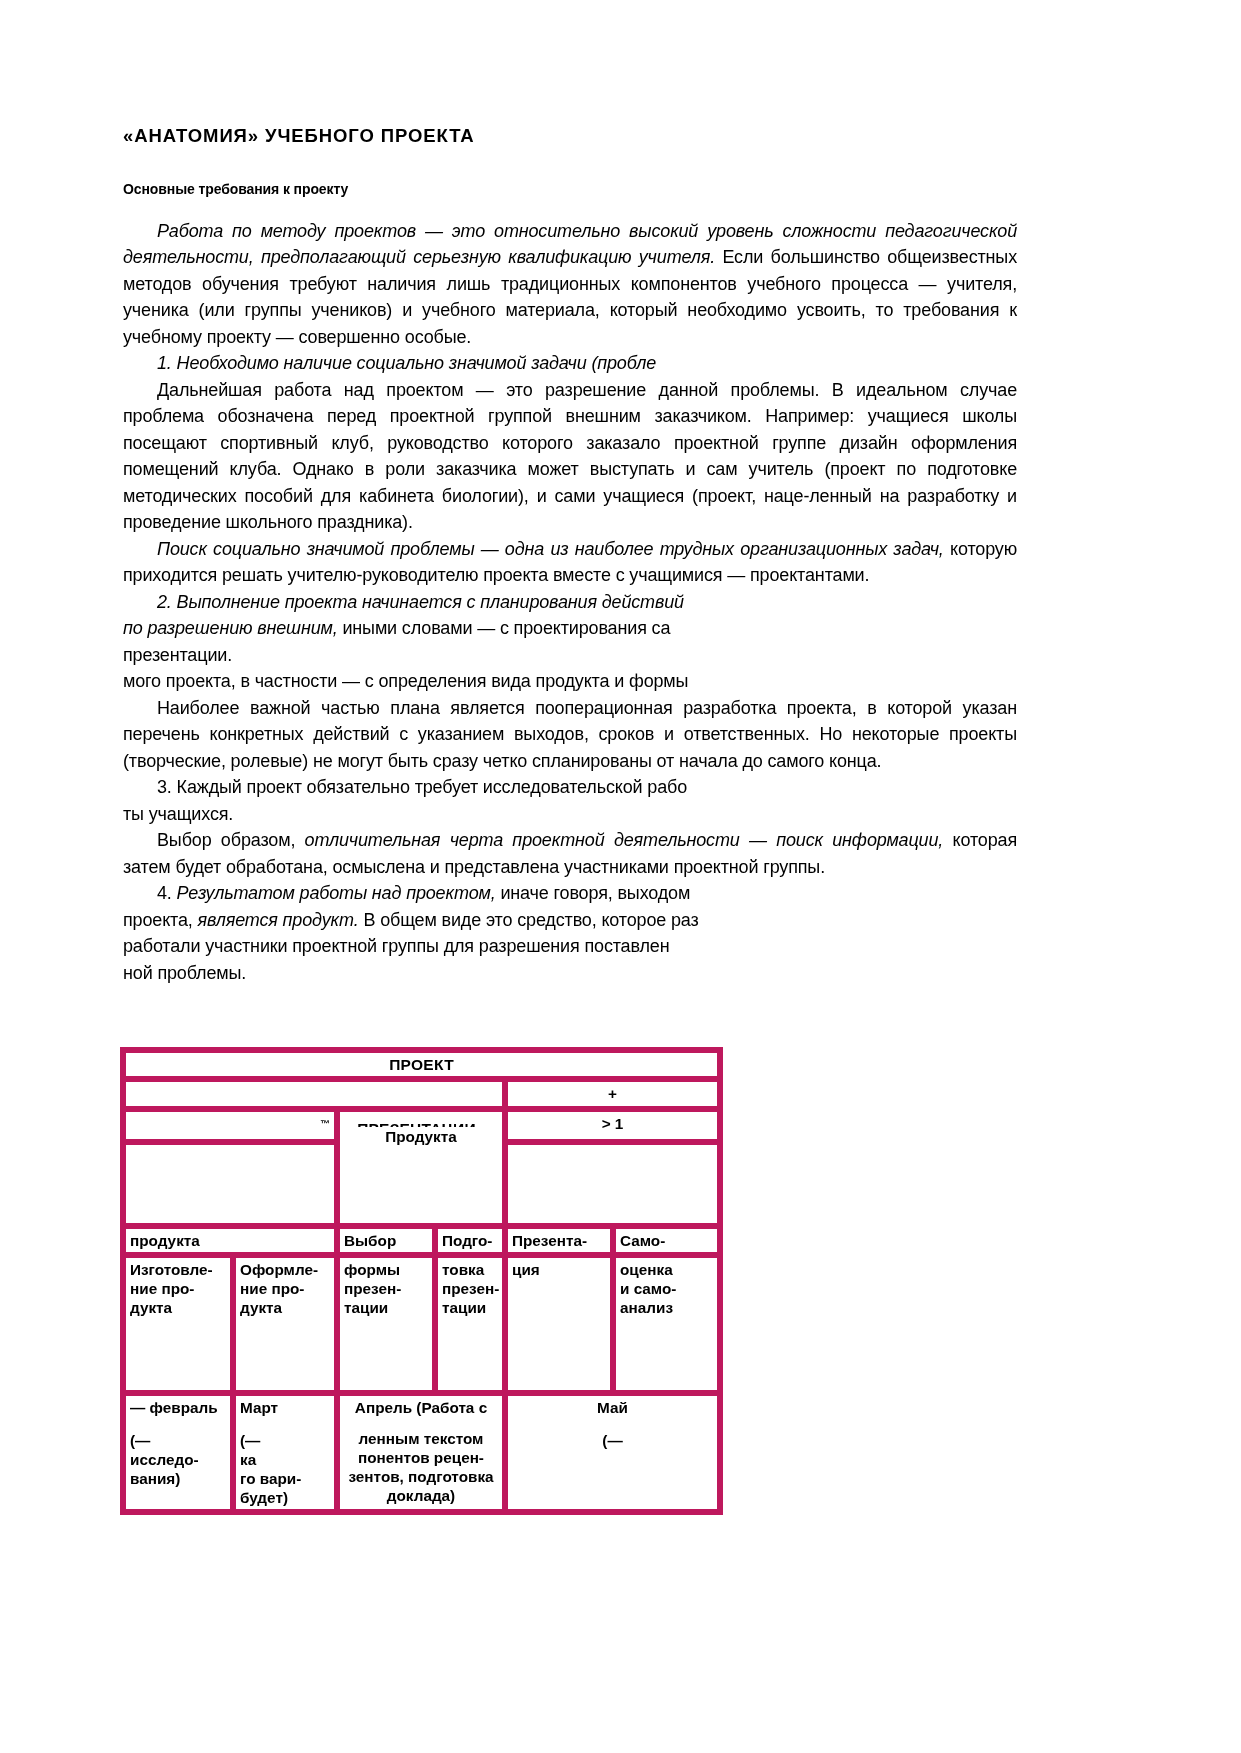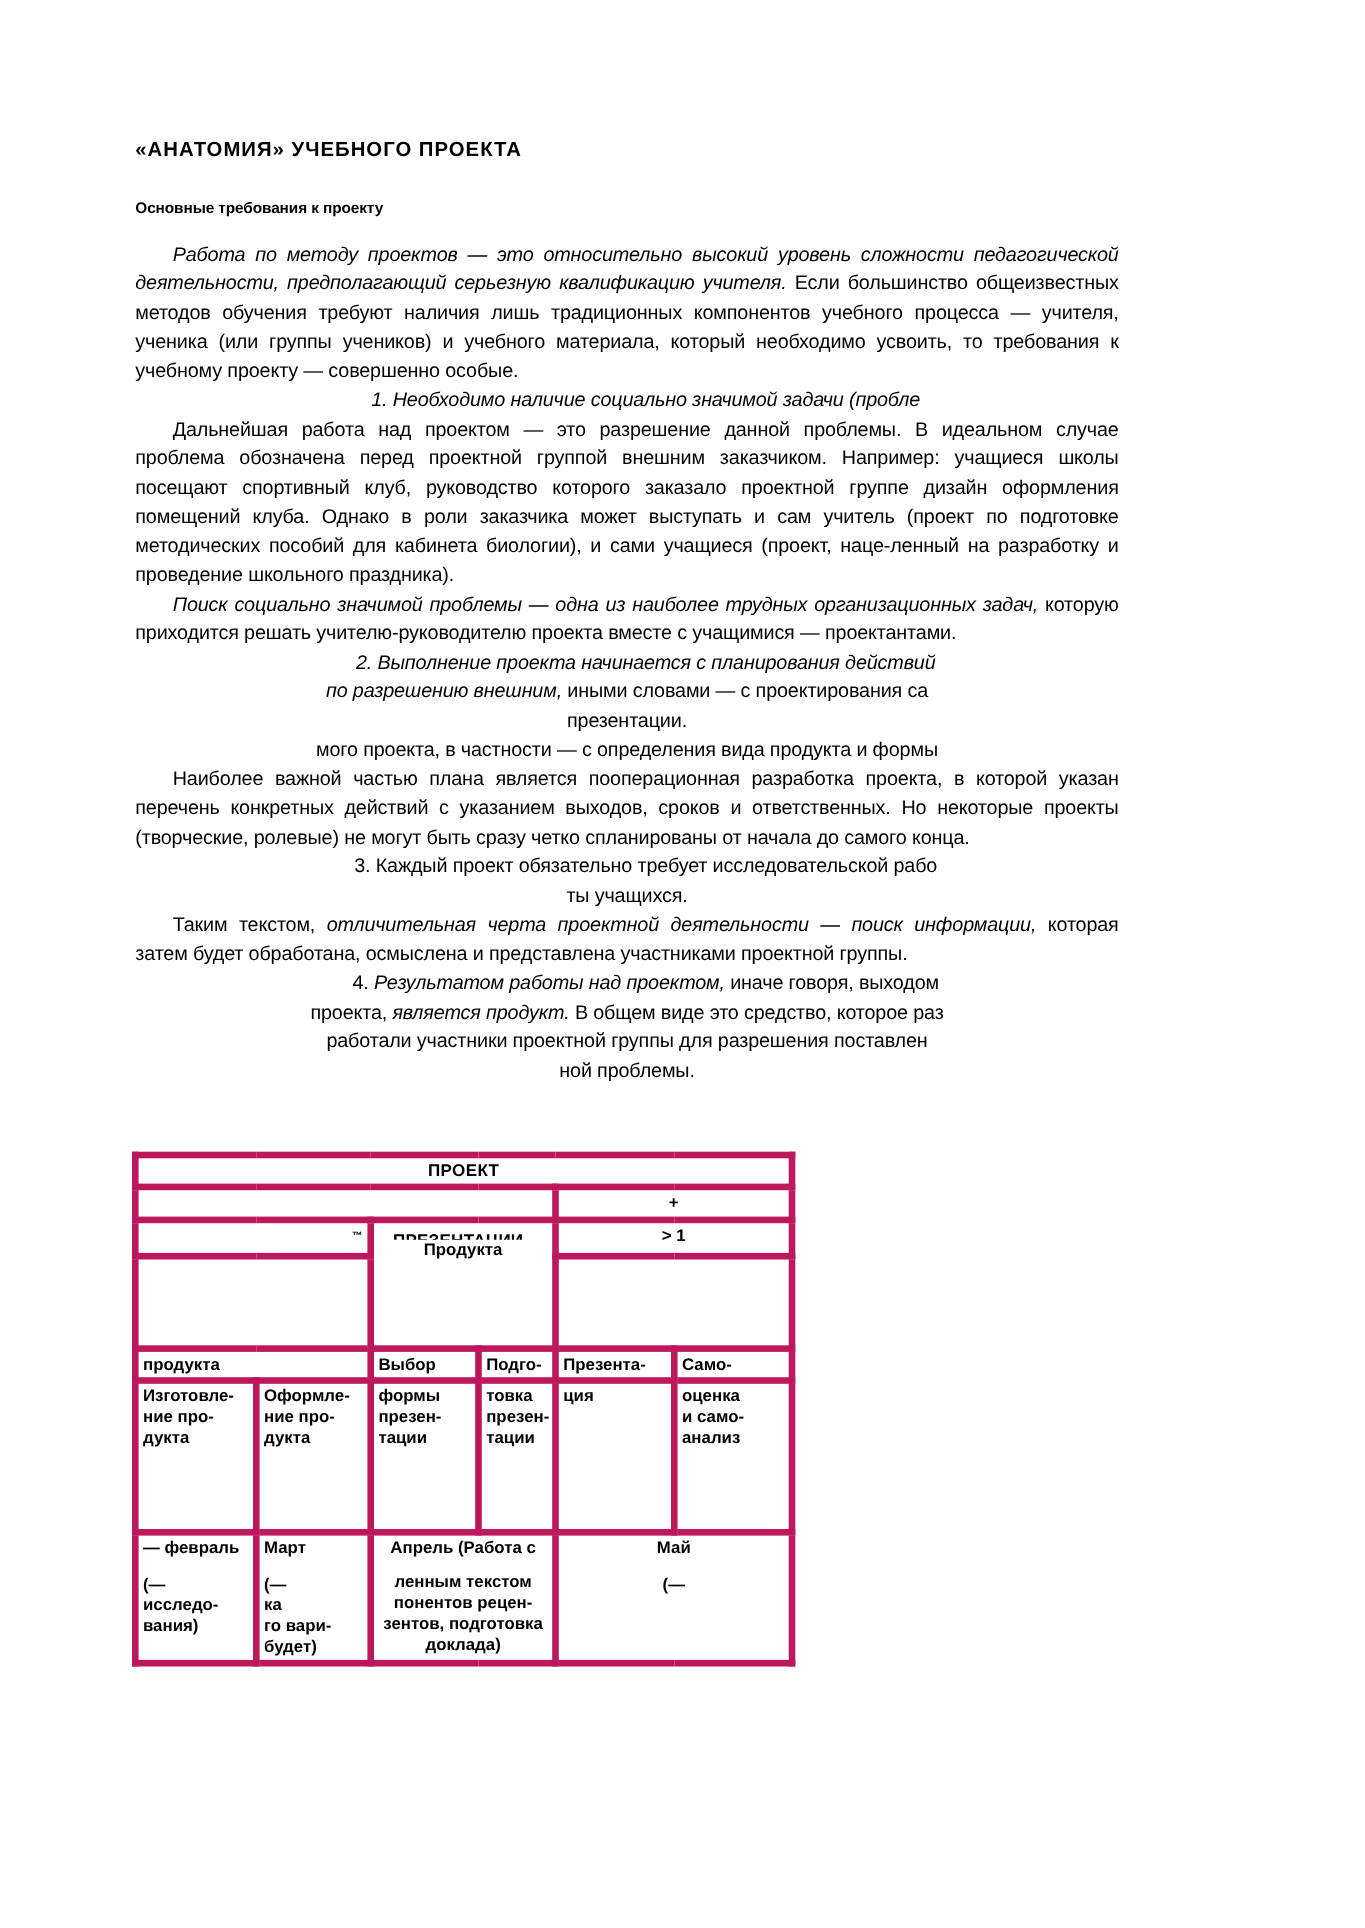--- a/index.html
+++ b/index.html
@@ -51,21 +51,21 @@
   .para {
     font-size: 18px;
     line-height: 26.5px;
     margin: 0;
     text-align: justify;
     text-justify: inter-word;
     letter-spacing: -0.15px;
   }
   .para.indent { text-indent: 34px; }
   .para.noindent { text-indent: 0; }
-  .para.left { text-align: center; }
+  .para.left { text-align: left; }
   .it { font-style: italic; }
 
   
   .proj-table-wrap {
     position: absolute;
     left: 108px;
     top: 1047px;
     width: 597px;
   }
   table.proj {
@@ -141,21 +141,21 @@
     <p class="para indent left"><span class="it">2. Выполнение проекта начинается с планирования действий</span></p>
     <p class="para noindent left"><span class="it">по разрешению внешним,</span><span> иными словами — с проектирования са</span></p>
     <p class="para noindent left">презентации.</p>
     <p class="para noindent left">мого проекта, в частности — с определения вида продукта и формы</p>
 
     <p class="para indent">Наиболее важной частью плана является пооперационная разработка проекта, в которой указан перечень конкретных действий с указанием выходов, сроков и ответственных. Но некоторые проекты (творческие, ролевые) не могут быть сразу четко спланированы от начала до самого конца.</p>
 
     <p class="para indent left">3. Каждый проект обязательно требует исследовательской рабо</p>
     <p class="para noindent left">ты учащихся.</p>
 
-    <p class="para indent"><span>Таким текстом, </span><span class="it">отличительная черта проектной деятельности — поиск информации,</span><span> которая затем будет обработана, осмыслена и представлена участниками проектной группы.</span></p>
+    <p class="para indent"><span>Выбор образом, </span><span class="it">отличительная черта проектной деятельности — поиск информации,</span><span> которая затем будет обработана, осмыслена и представлена участниками проектной группы.</span></p>
 
     <p class="para indent left"><span>4. </span><span class="it">Результатом работы над проектом,</span><span> иначе говоря, выходом</span></p>
     <p class="para noindent left"><span>проекта, </span><span class="it">является продукт.</span><span> В общем виде это средство, которое раз</span></p>
     <p class="para noindent left">работали участники проектной группы для разрешения поставлен</p>
     <p class="para noindent left">ной проблемы.</p>
 
   </div>
 
   <div class="proj-table-wrap">
     <table class="proj">

